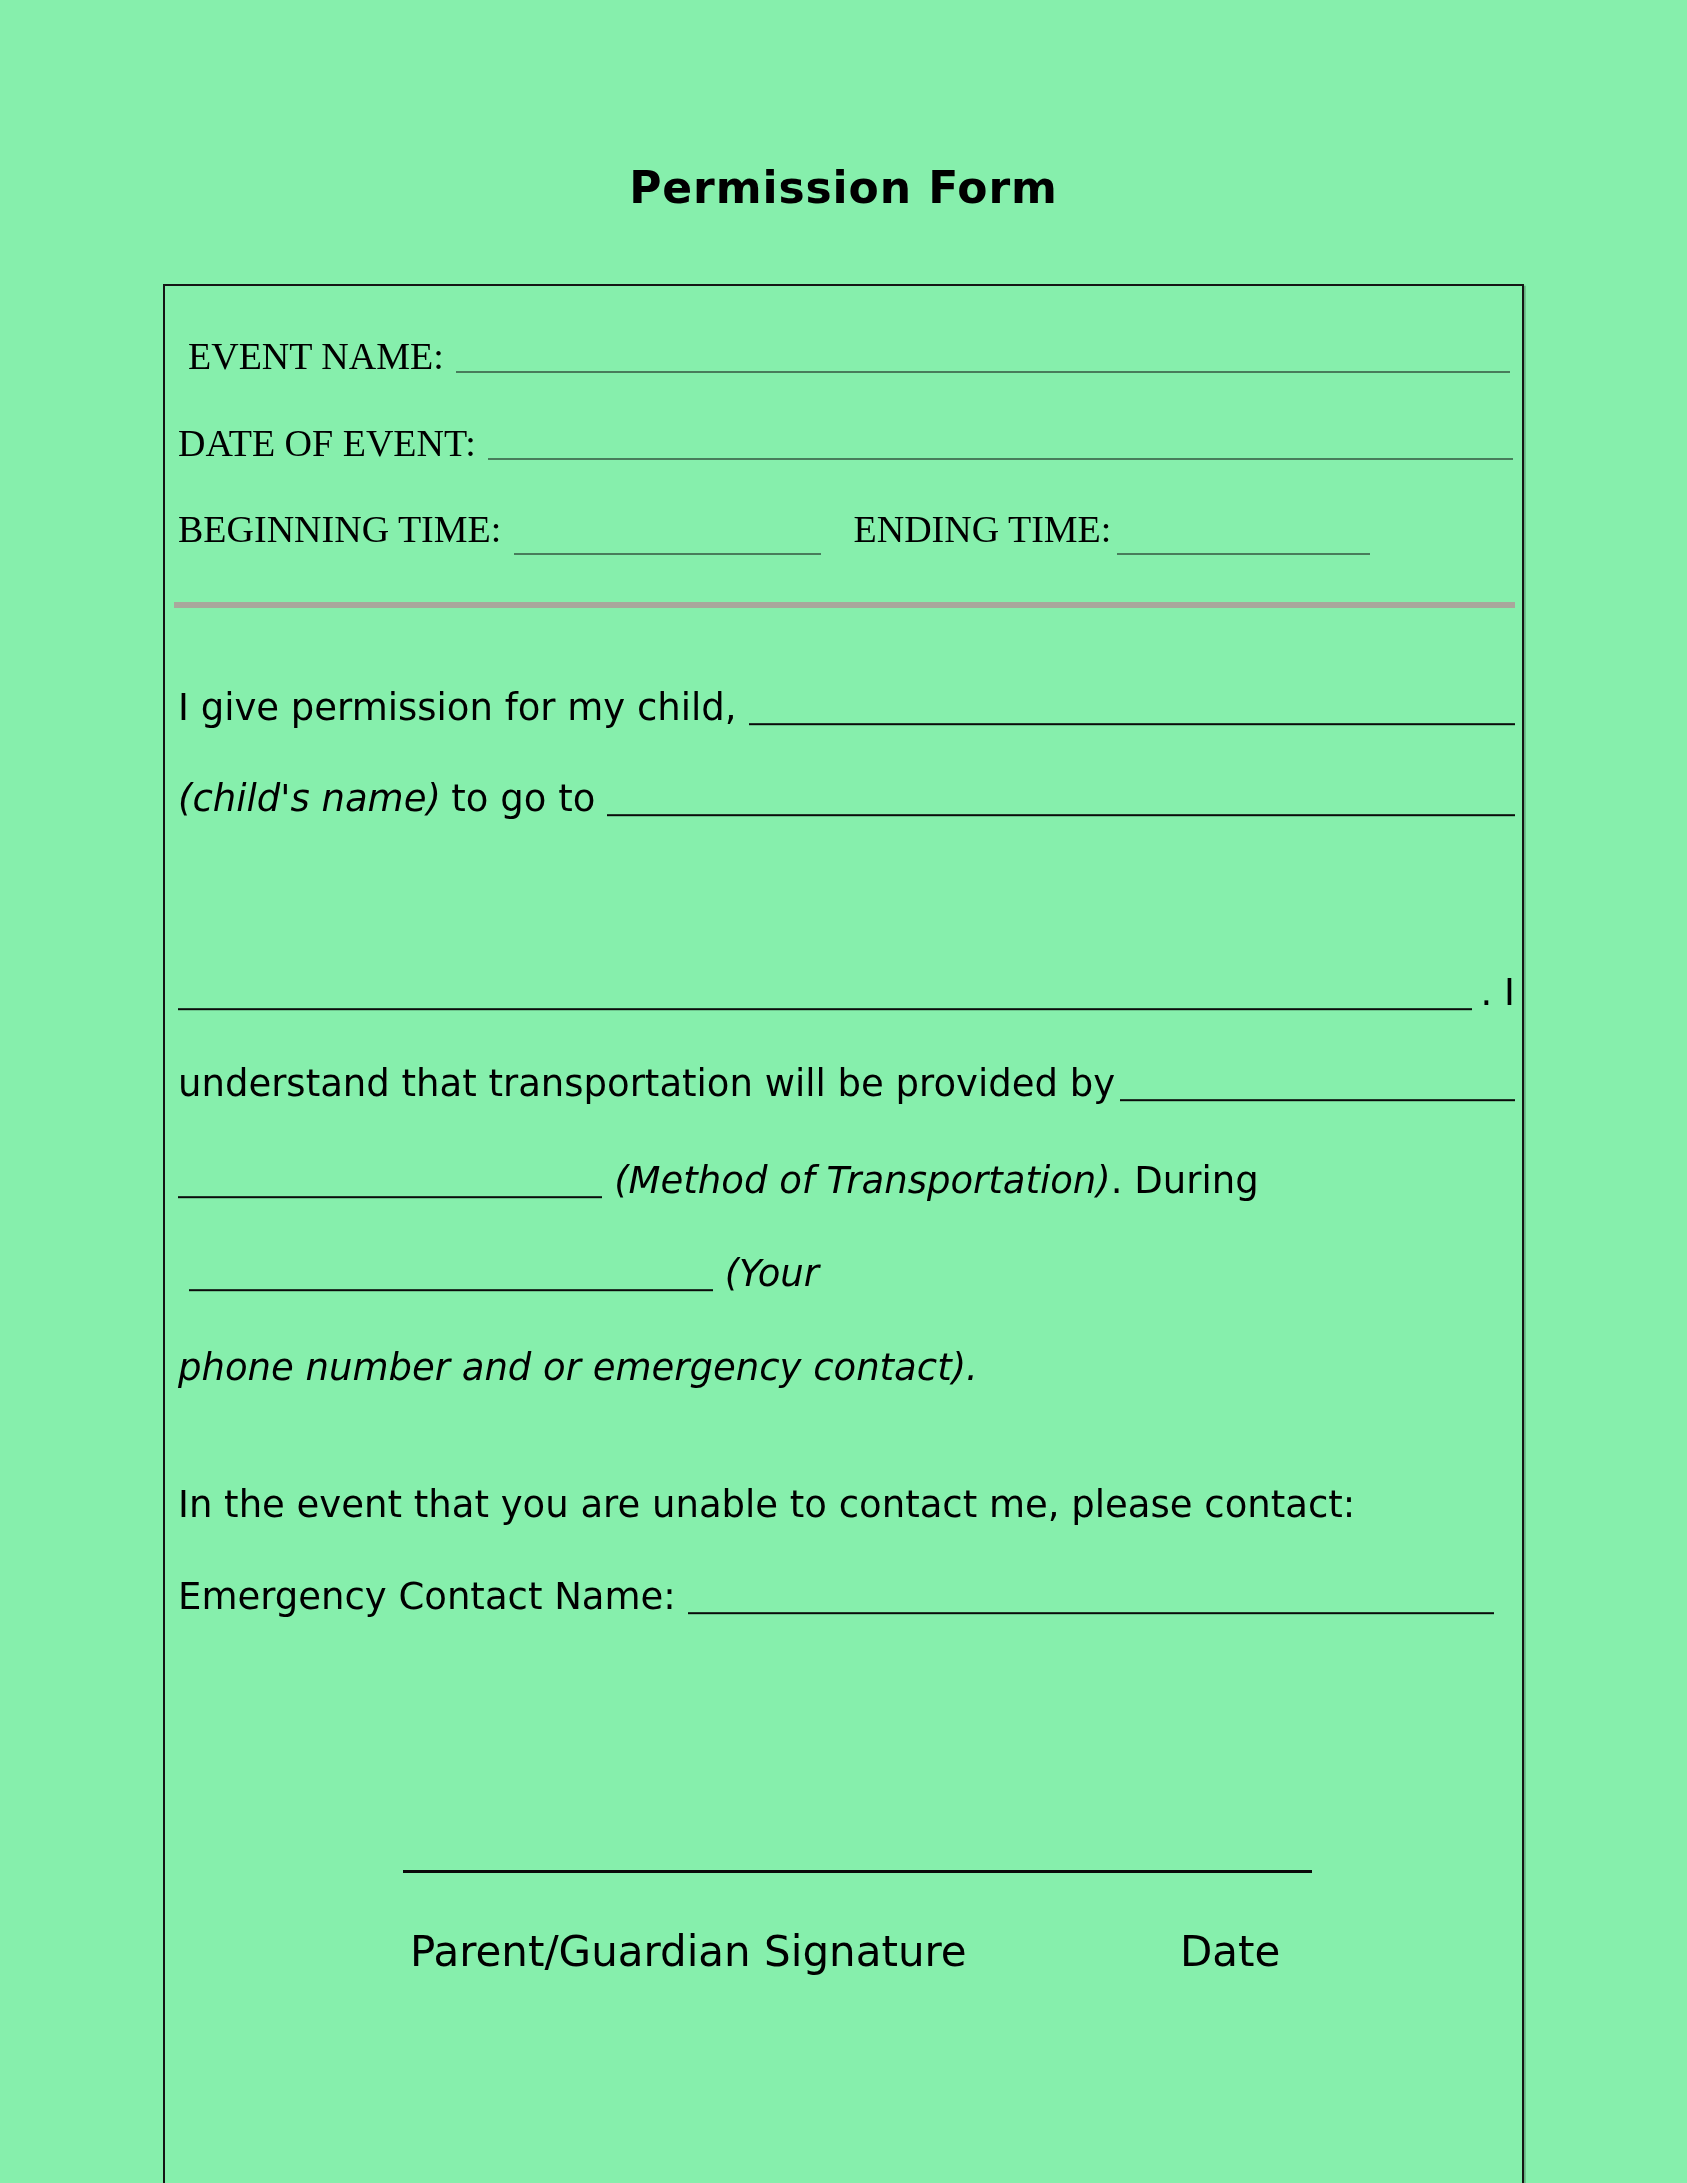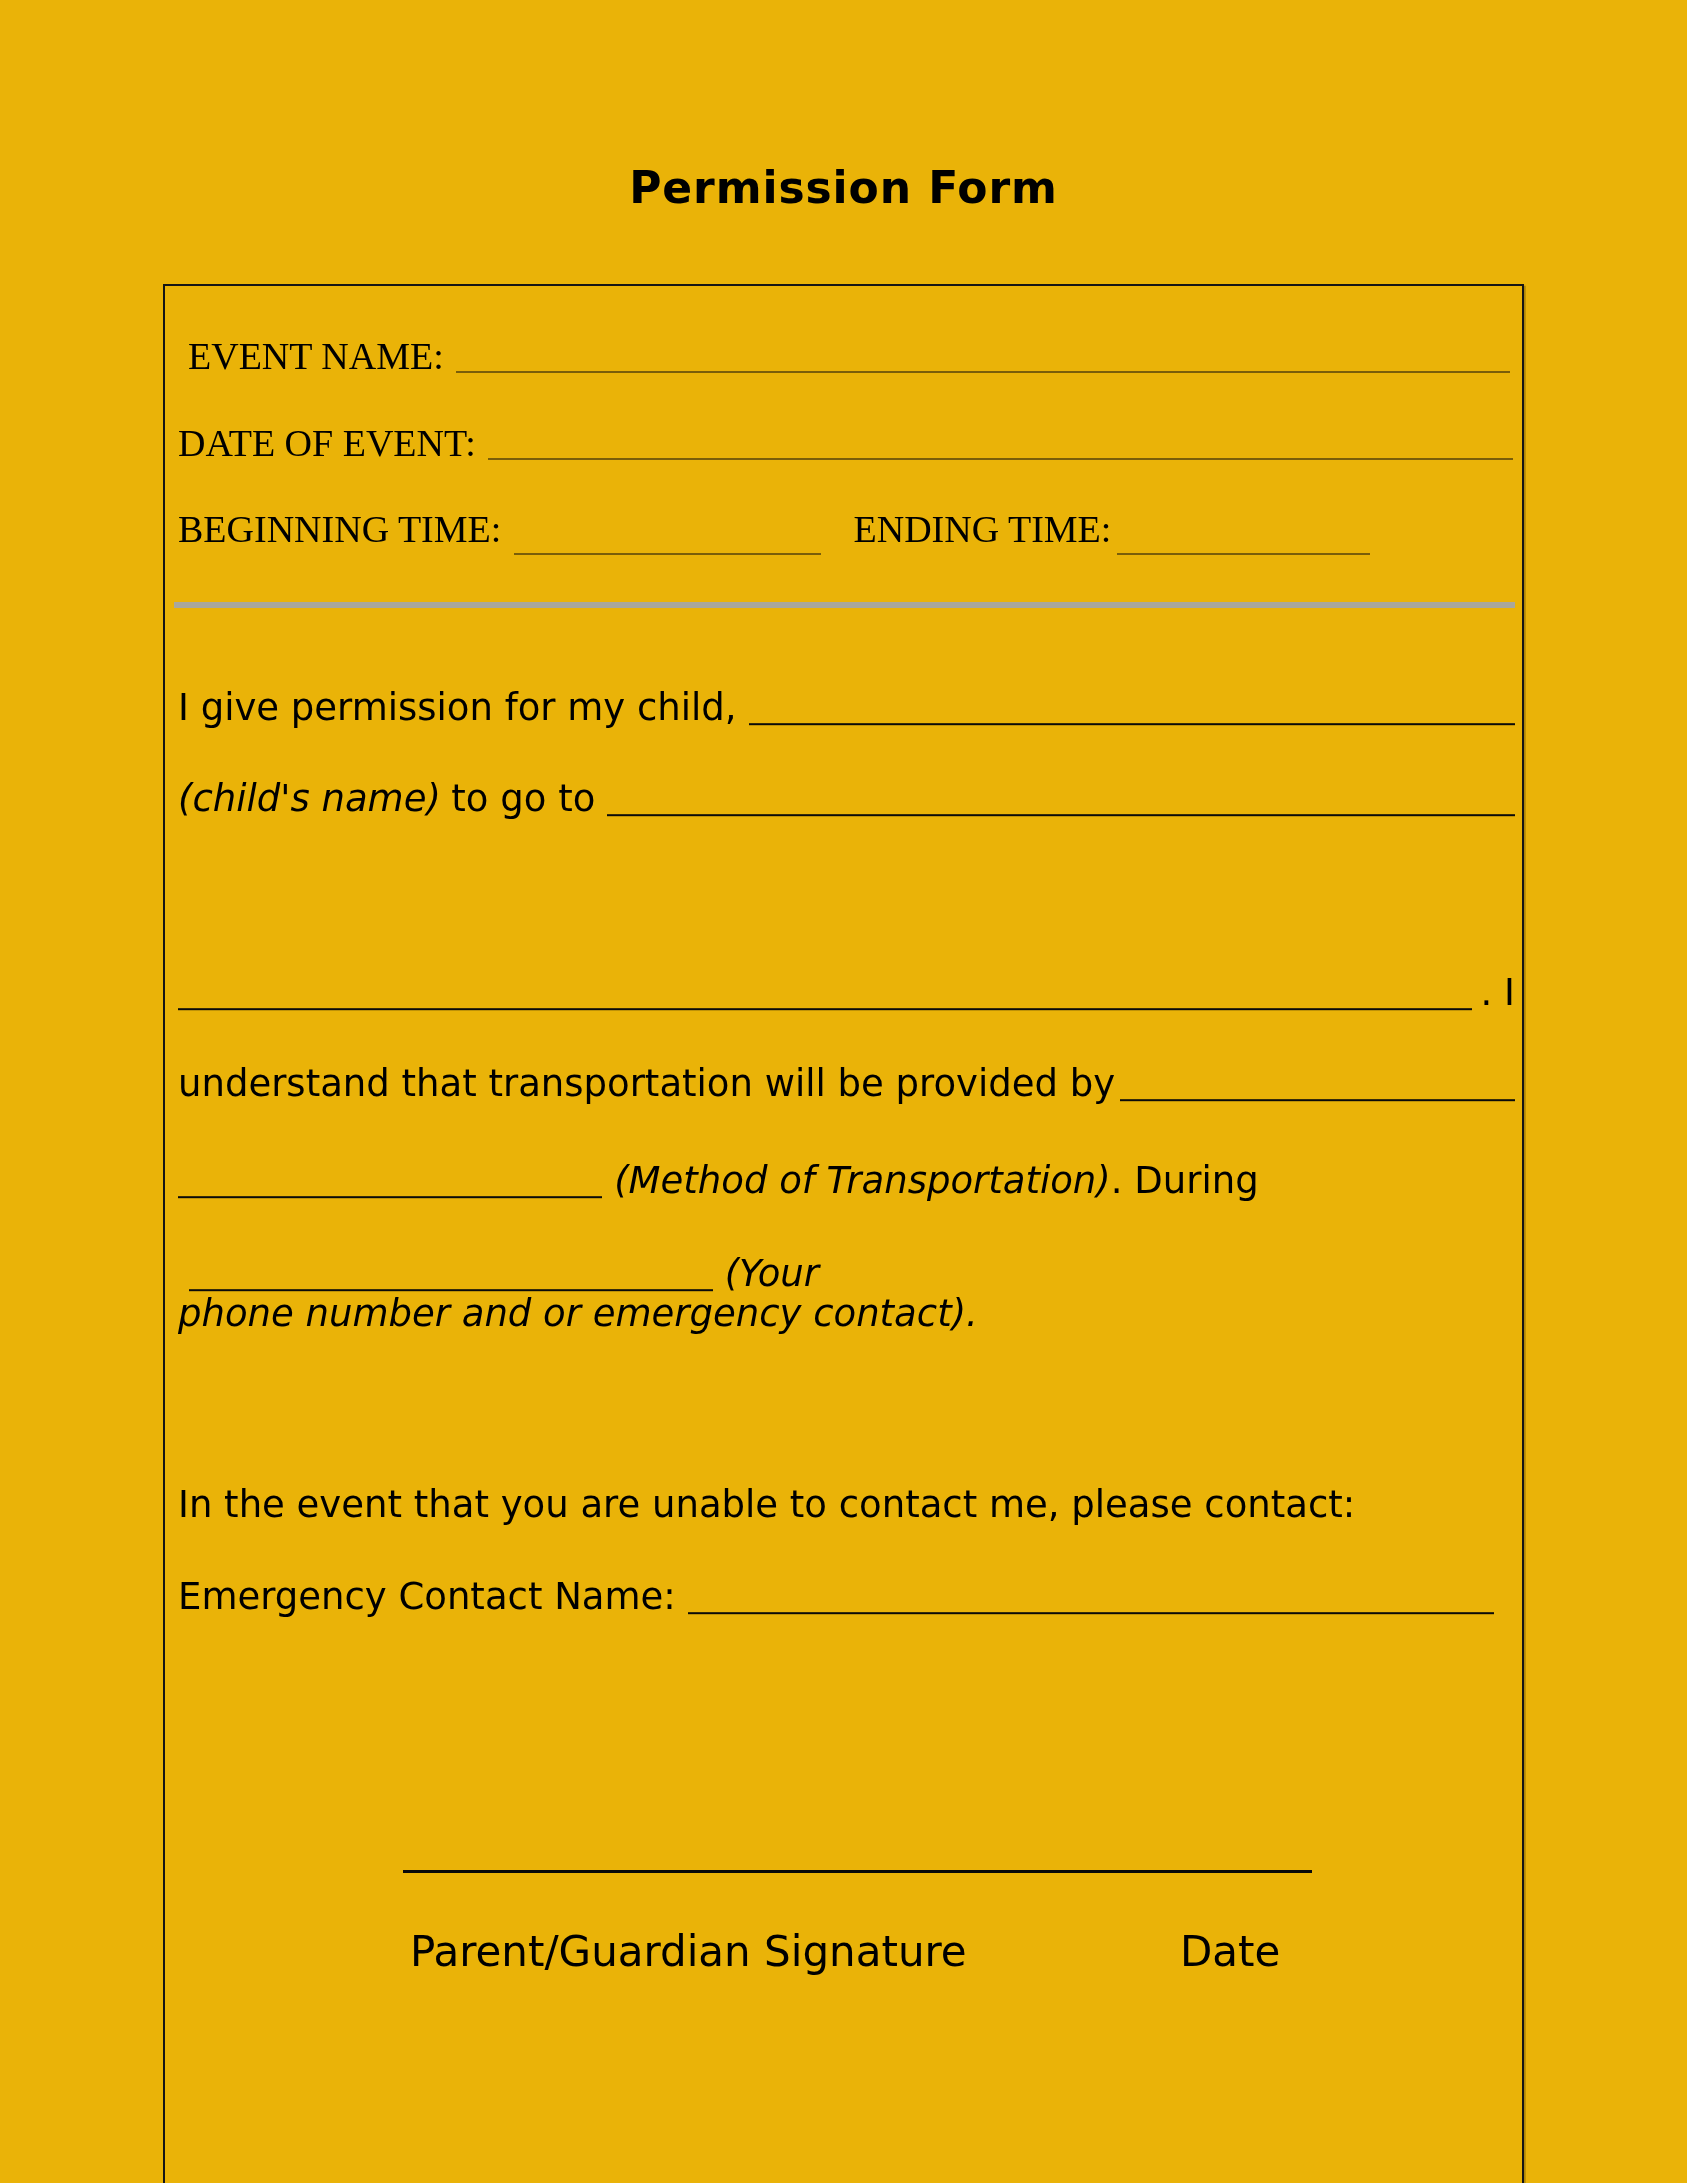--- a/index.html
+++ b/index.html
@@ -1,19 +1,19 @@
 <!DOCTYPE html>
 <html style="font-size:14px"><head>
 <meta charset="utf-8">
 <style>
   html,body{margin:0;padding:0;background:#ffffff;}
   .page{
     position:relative;
     width:1687px;height:2184px;
-    background:#eab308;
+    background:#86efac;
     color:#000;
     font-family:"DejaVu Sans",sans-serif;
     overflow:hidden;
   }
   .title{
     position:absolute;
     top:162px;left:0;width:100%;
     margin:0;
     text-align:center;
     font-family:"DejaVu Sans","Liberation Sans",sans-serif;
@@ -137,21 +137,21 @@
       <span class="bl" style="width:424px;"></span>
       <span class="it ml14">(Method of Transportation)</span>
       <span>. During</span>
     </div>
 
     <div class="row brow" style="top:966px;left:13px;">
       <span class="bl ml12" style="width:524px;"></span>
       <span class="it ml14">(Your</span>
     </div>
 
-    <div class="row brow" style="top:1006px;left:13px;">
+    <div class="row brow" style="top:1060px;left:13px;">
       <span class="it">phone number and or emergency contact).</span>
     </div>
 
     <div class="row brow" style="top:1197px;left:13px;">
       <span>In the event that you are unable to contact me, please contact:</span>
     </div>
 
     <div class="row brow" style="top:1289px;left:13px;right:28px;">
       <span>Emergency Contact Name:</span>
       <span class="bl grow ml14"></span>

